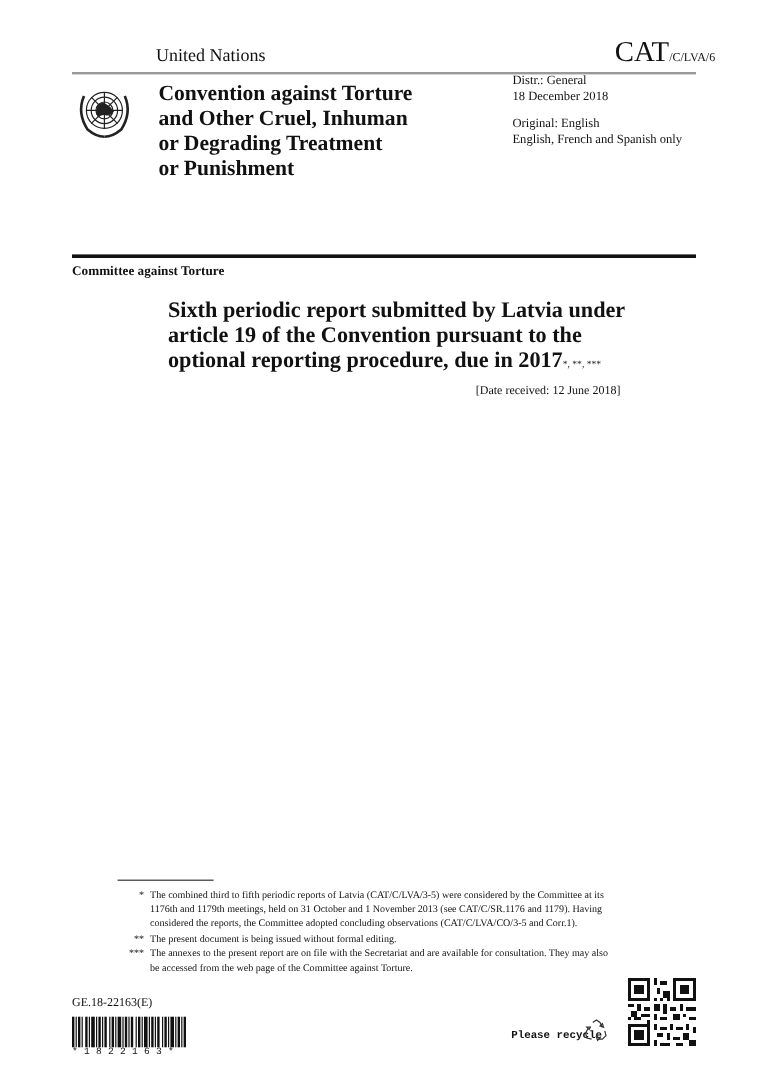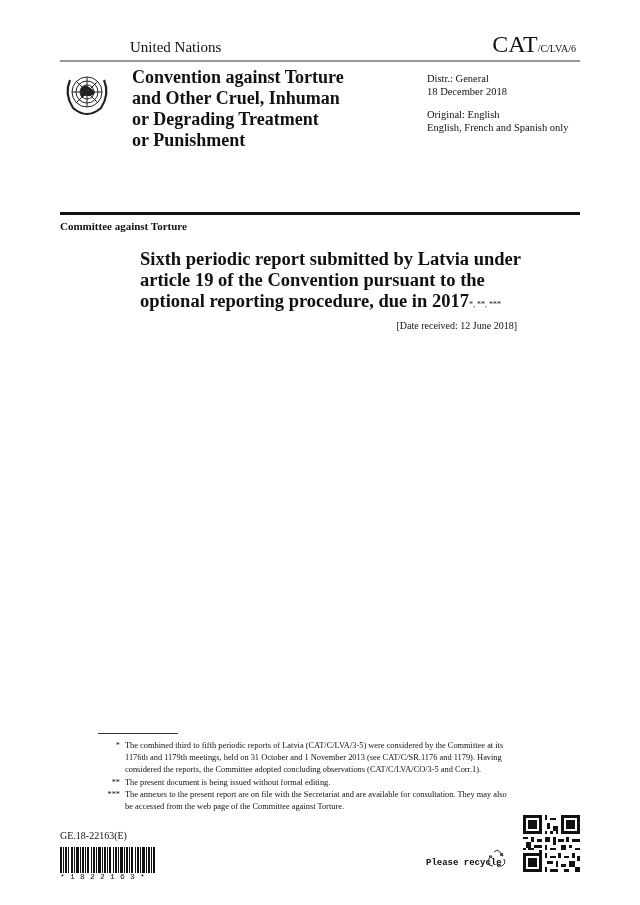--- a/index.html
+++ b/index.html
@@ -1,25 +1,25 @@
 <!DOCTYPE html>
 <html><head>
   <meta charset="utf-8">
   <style>
     html, body { margin: 0; padding: 0; background: #ffffff; }
     body { width: 640px; height: 905px; position: relative; overflow: hidden;
            font-family: "Liberation Serif", "DejaVu Serif", serif; color: #111; }
     .abs { position: absolute; }
     .un-label { left: 130px; top: 39px; font-size: 15px; }
-    .symbol { right: 64px; top: 31px; font-size: 24px; letter-spacing: 0; white-space: nowrap; margin-left: 19px; }
+    .symbol { right: 44px; top: 31px; font-size: 24px; letter-spacing: 0; white-space: nowrap; margin-left: 19px; }
     .symbol .sub { font-size: 10px; }
     .rule-top { left: 60px; top: 60px; width: 520px; height: 2px; background: #999; }
     .logo { left: 62px; top: 68px; width: 50px; height: 50px; }
     .conv-title { left: 119px; top: 67px; font-size: 18px; font-weight: bold; line-height: 21px; margin-left: 13px; }
-    .distr { left: 427px; top: 72px; font-size: 10.5px; line-height: 13px; }
+    .distr { left: 427px; top: 61px; font-size: 10.5px; line-height: 13px; }
     .distr .gap { height: 10px; }
     .rule-main { left: 60px; top: 212px; width: 520px; height: 2.5px; background: #111; }
     .committee { left: 60px; top: 220px; font-size: 11px; font-weight: bold; }
     .report-title { left: 140px; top: 249px; font-size: 18.5px; font-weight: bold; line-height: 21px; }
     .report-title .fn { font-size: 8px; font-weight: normal; vertical-align: baseline; }
     .date-rec { right: 123px; top: 320px; font-size: 10px; text-align: center; }
     .fn-rule { left: 98px; top: 733px; width: 80px; height: 1px; background: #333; }
     .footnotes { left: 96px; top: 740px; width: 420px; font-size: 8.4px; line-height: 12.2px; }
     .fn-row { display: flex; }
     .fn-mark { width: 24px; text-align: right; padding-right: 5px; flex-shrink: 0; }

